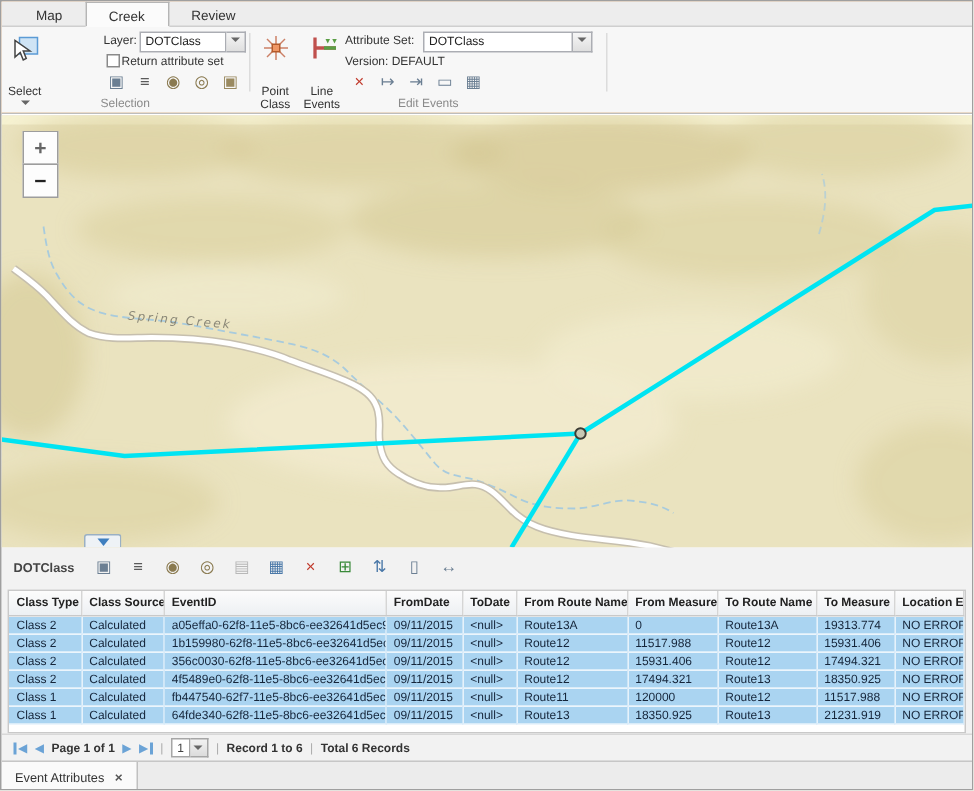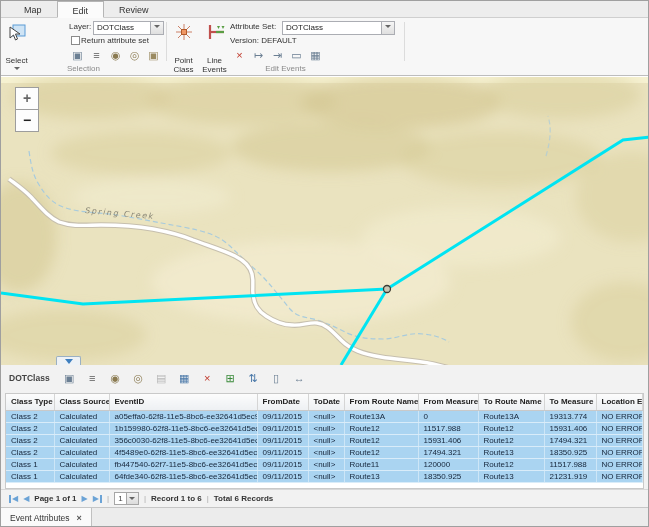--- a/index.html
+++ b/index.html
@@ -68,21 +68,21 @@
   .btab .close{color:#555;font-weight:bold;font-size:9px;cursor:default;}
 </style>
 </head>
 <body>
 
 <div class="app">
 
   <div class="ribbon">
     <div class="tabstrip">
       <div class="rtab">Map</div>
-      <div class="rtab active">Edit</div>
+      <div class="rtab active">Creek</div>
       <div class="rtab">Review</div>
     </div>
     <div class="rbody">
 
       <div class="bigbtn" style="left:2px;top:2px;width:27px;height:42px;">
         <span>
           <svg width="20" height="20" viewBox="0 0 20 20">
             <rect x="6" y="3" width="12" height="11" fill="#cfe4f5" stroke="#5b9bd5" stroke-width="1"></rect>
             <path d="M3,5 L3,16 L6.5,13 L8.5,18 L10.5,17 L8.5,12 L13,12 Z" fill="#fff" stroke="#444" stroke-width="1"></path>
           </svg>

